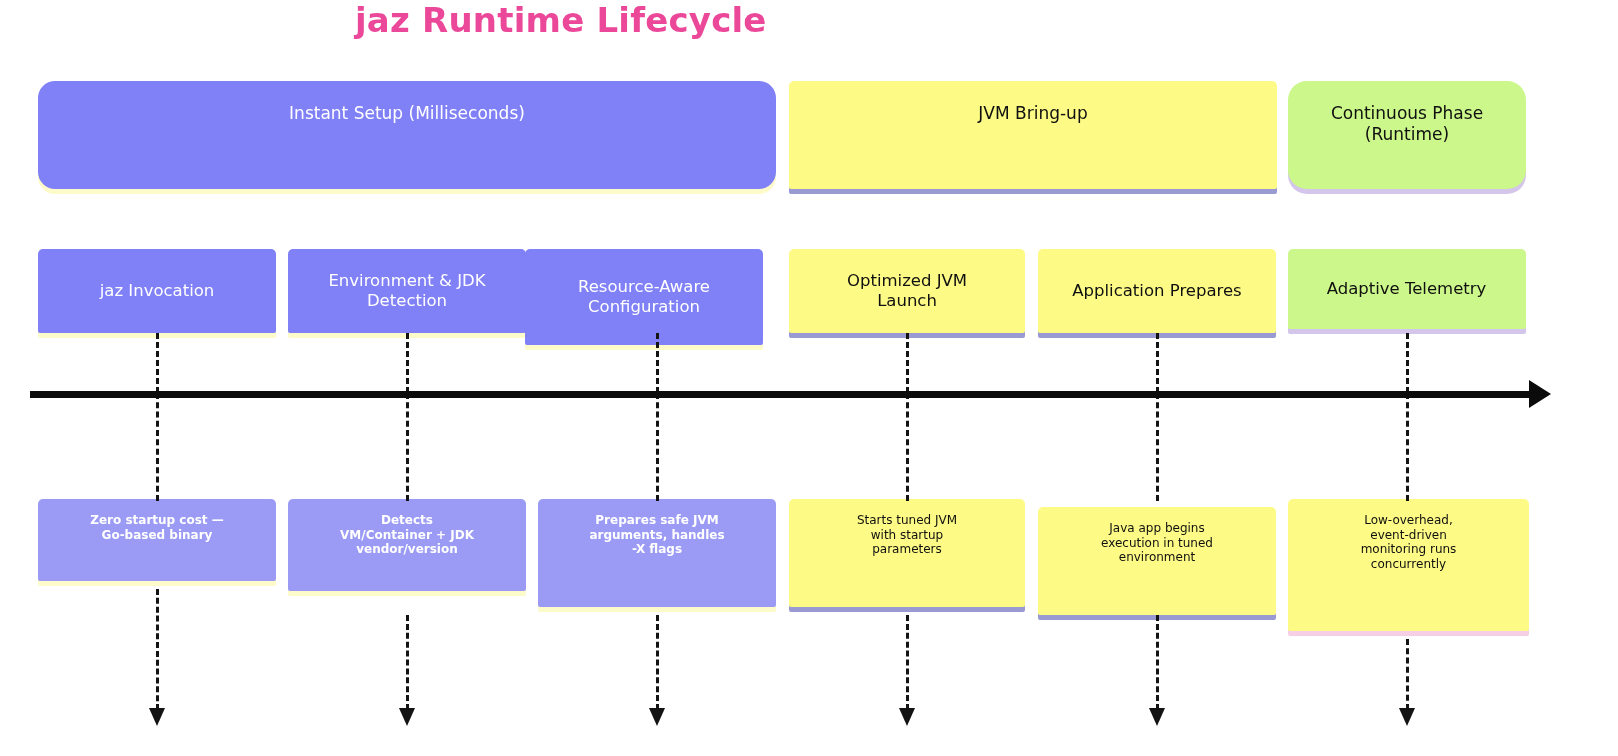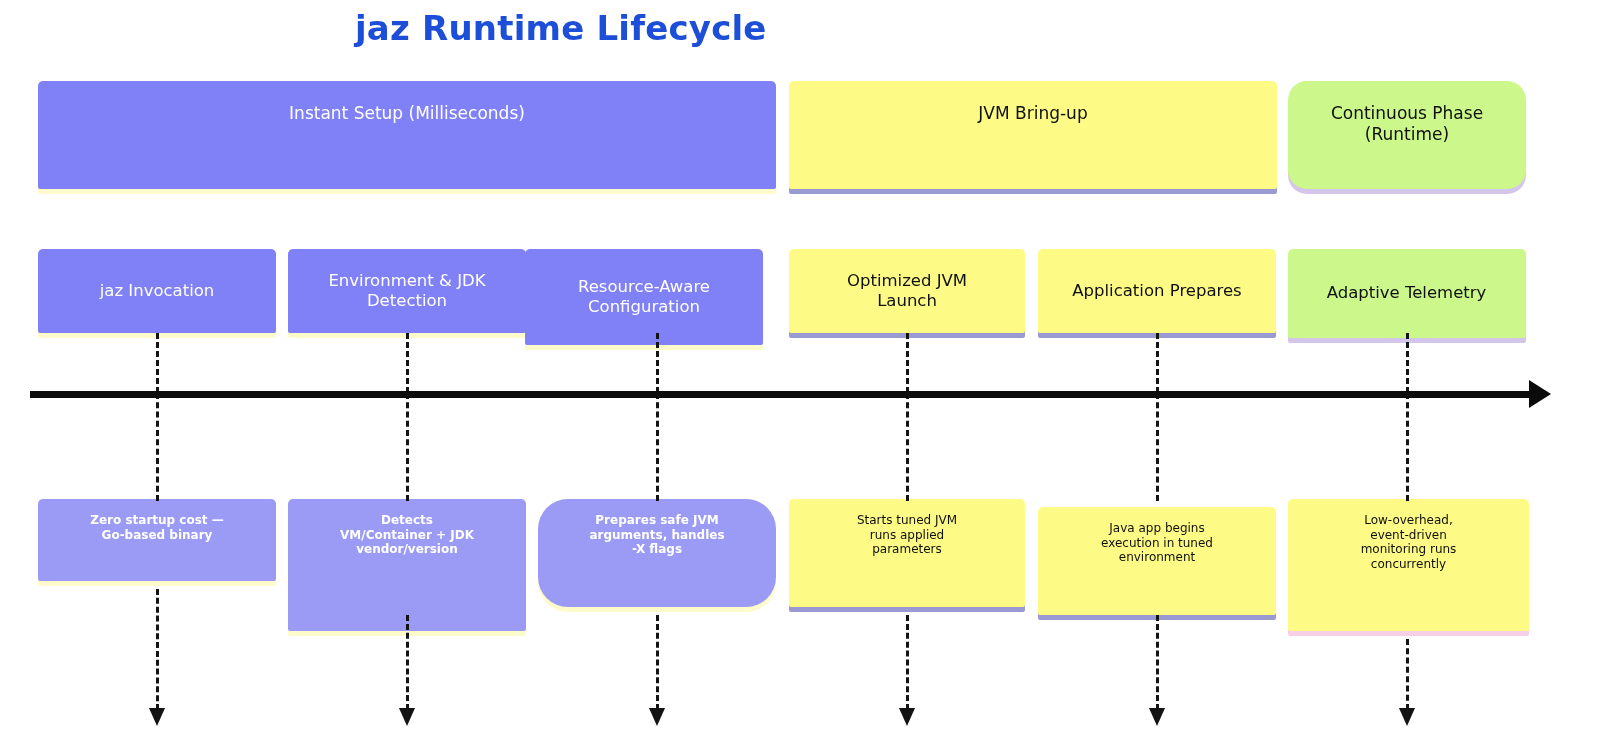--- a/index.html
+++ b/index.html
@@ -18,24 +18,24 @@
   #canvas {
     position: relative;
     width: 1618px;
     height: 756px;
   }
 
   
   .title {
     position: absolute;
     left: 355px;
-    top: 8px;
+    top: 0;
     font-size: 34px;
     font-weight: bold;
-    color: #1d4ed8;
+    color: #ec4899;
     letter-spacing: 0.2px;
     white-space: nowrap;
   }
 
   
   .box {
     position: absolute;
     box-sizing: border-box;
     border-radius: 5px 5px 2px 2px;
     display: flex;
@@ -149,21 +149,21 @@
   }
 </style>
 </head>
 <body>
 
 <div id="canvas">
 
   <div class="title">jaz Runtime Lifecycle</div>
 
   <div id="phase-layer">
-      <div class="box phase purple" style="left: 38px; top: 81px; width: 738px; height: 108px; align-items: flex-start; padding-top: 22px;">
+      <div class="box phase purple" style="left: 38px; top: 81px; width: 738px; height: 108px; align-items: flex-start; padding-top: 22px; border-radius: 17px;">
         <span class="txt">Instant Setup (Milliseconds)</span>
       </div>
       <div class="box phase yellow" style="left: 789px; top: 81px; width: 488px; height: 108px; align-items: flex-start; padding-top: 22px;">
         <span class="txt">JVM Bring-up</span>
       </div>
       <div class="box phase green" style="left: 1288px; top: 81px; width: 238px; height: 108px; align-items: flex-start; padding-top: 22px;">
         <span class="txt">Continuous Phase
 (Runtime)</span>
       </div>
     </div>
@@ -179,42 +179,42 @@
         <span class="txt">Resource-Aware
 Configuration</span>
       </div>
       <div class="box event yellow" style="left: 789px; top: 249px; width: 236px; height: 84px;">
         <span class="txt">Optimized JVM
 Launch</span>
       </div>
       <div class="box event yellow" style="left: 1038px; top: 249px; width: 238px; height: 84px;">
         <span class="txt">Application Prepares</span>
       </div>
-      <div class="box event green" style="left: 1288px; top: 249px; width: 238px; height: 89px; padding-left: 7px;">
+      <div class="box event green" style="left: 1288px; top: 249px; width: 238px; height: 80px; padding-left: 7px;">
         <span class="txt">Adaptive Telemetry</span>
       </div>
     </div>
   <div id="desc-layer">
       <div class="box desc purple" style="left: 38px; top: 499px; width: 238px; height: 82px;">
         <span class="txt">Zero startup cost —
 Go-based binary</span>
       </div>
-      <div class="box desc purple" style="left: 288px; top: 499px; width: 238px; height: 132px;">
+      <div class="box desc purple" style="left: 288px; top: 499px; width: 238px; height: 92px;">
         <span class="txt">Detects
 VM/Container + JDK
 vendor/version</span>
       </div>
-      <div class="box desc purple" style="left: 538px; top: 499px; width: 238px; height: 108px; border-radius: 30px;">
+      <div class="box desc purple" style="left: 538px; top: 499px; width: 238px; height: 108px;">
         <span class="txt">Prepares safe JVM
 arguments, handles
 -X flags</span>
       </div>
       <div class="box desc yellow" style="left: 789px; top: 499px; width: 236px; height: 108px;">
         <span class="txt">Starts tuned JVM
-runs applied
+with startup
 parameters</span>
       </div>
       <div class="box desc yellow" style="left: 1038px; top: 499px; width: 238px; height: 108px; margin-top: 8px;">
         <span class="txt">Java app begins
 execution in tuned
 environment</span>
       </div>
       <div class="box desc yellow pinkshadow" style="left: 1288px; top: 499px; width: 241px; height: 132px;">
         <span class="txt">Low-overhead,
 event-driven

